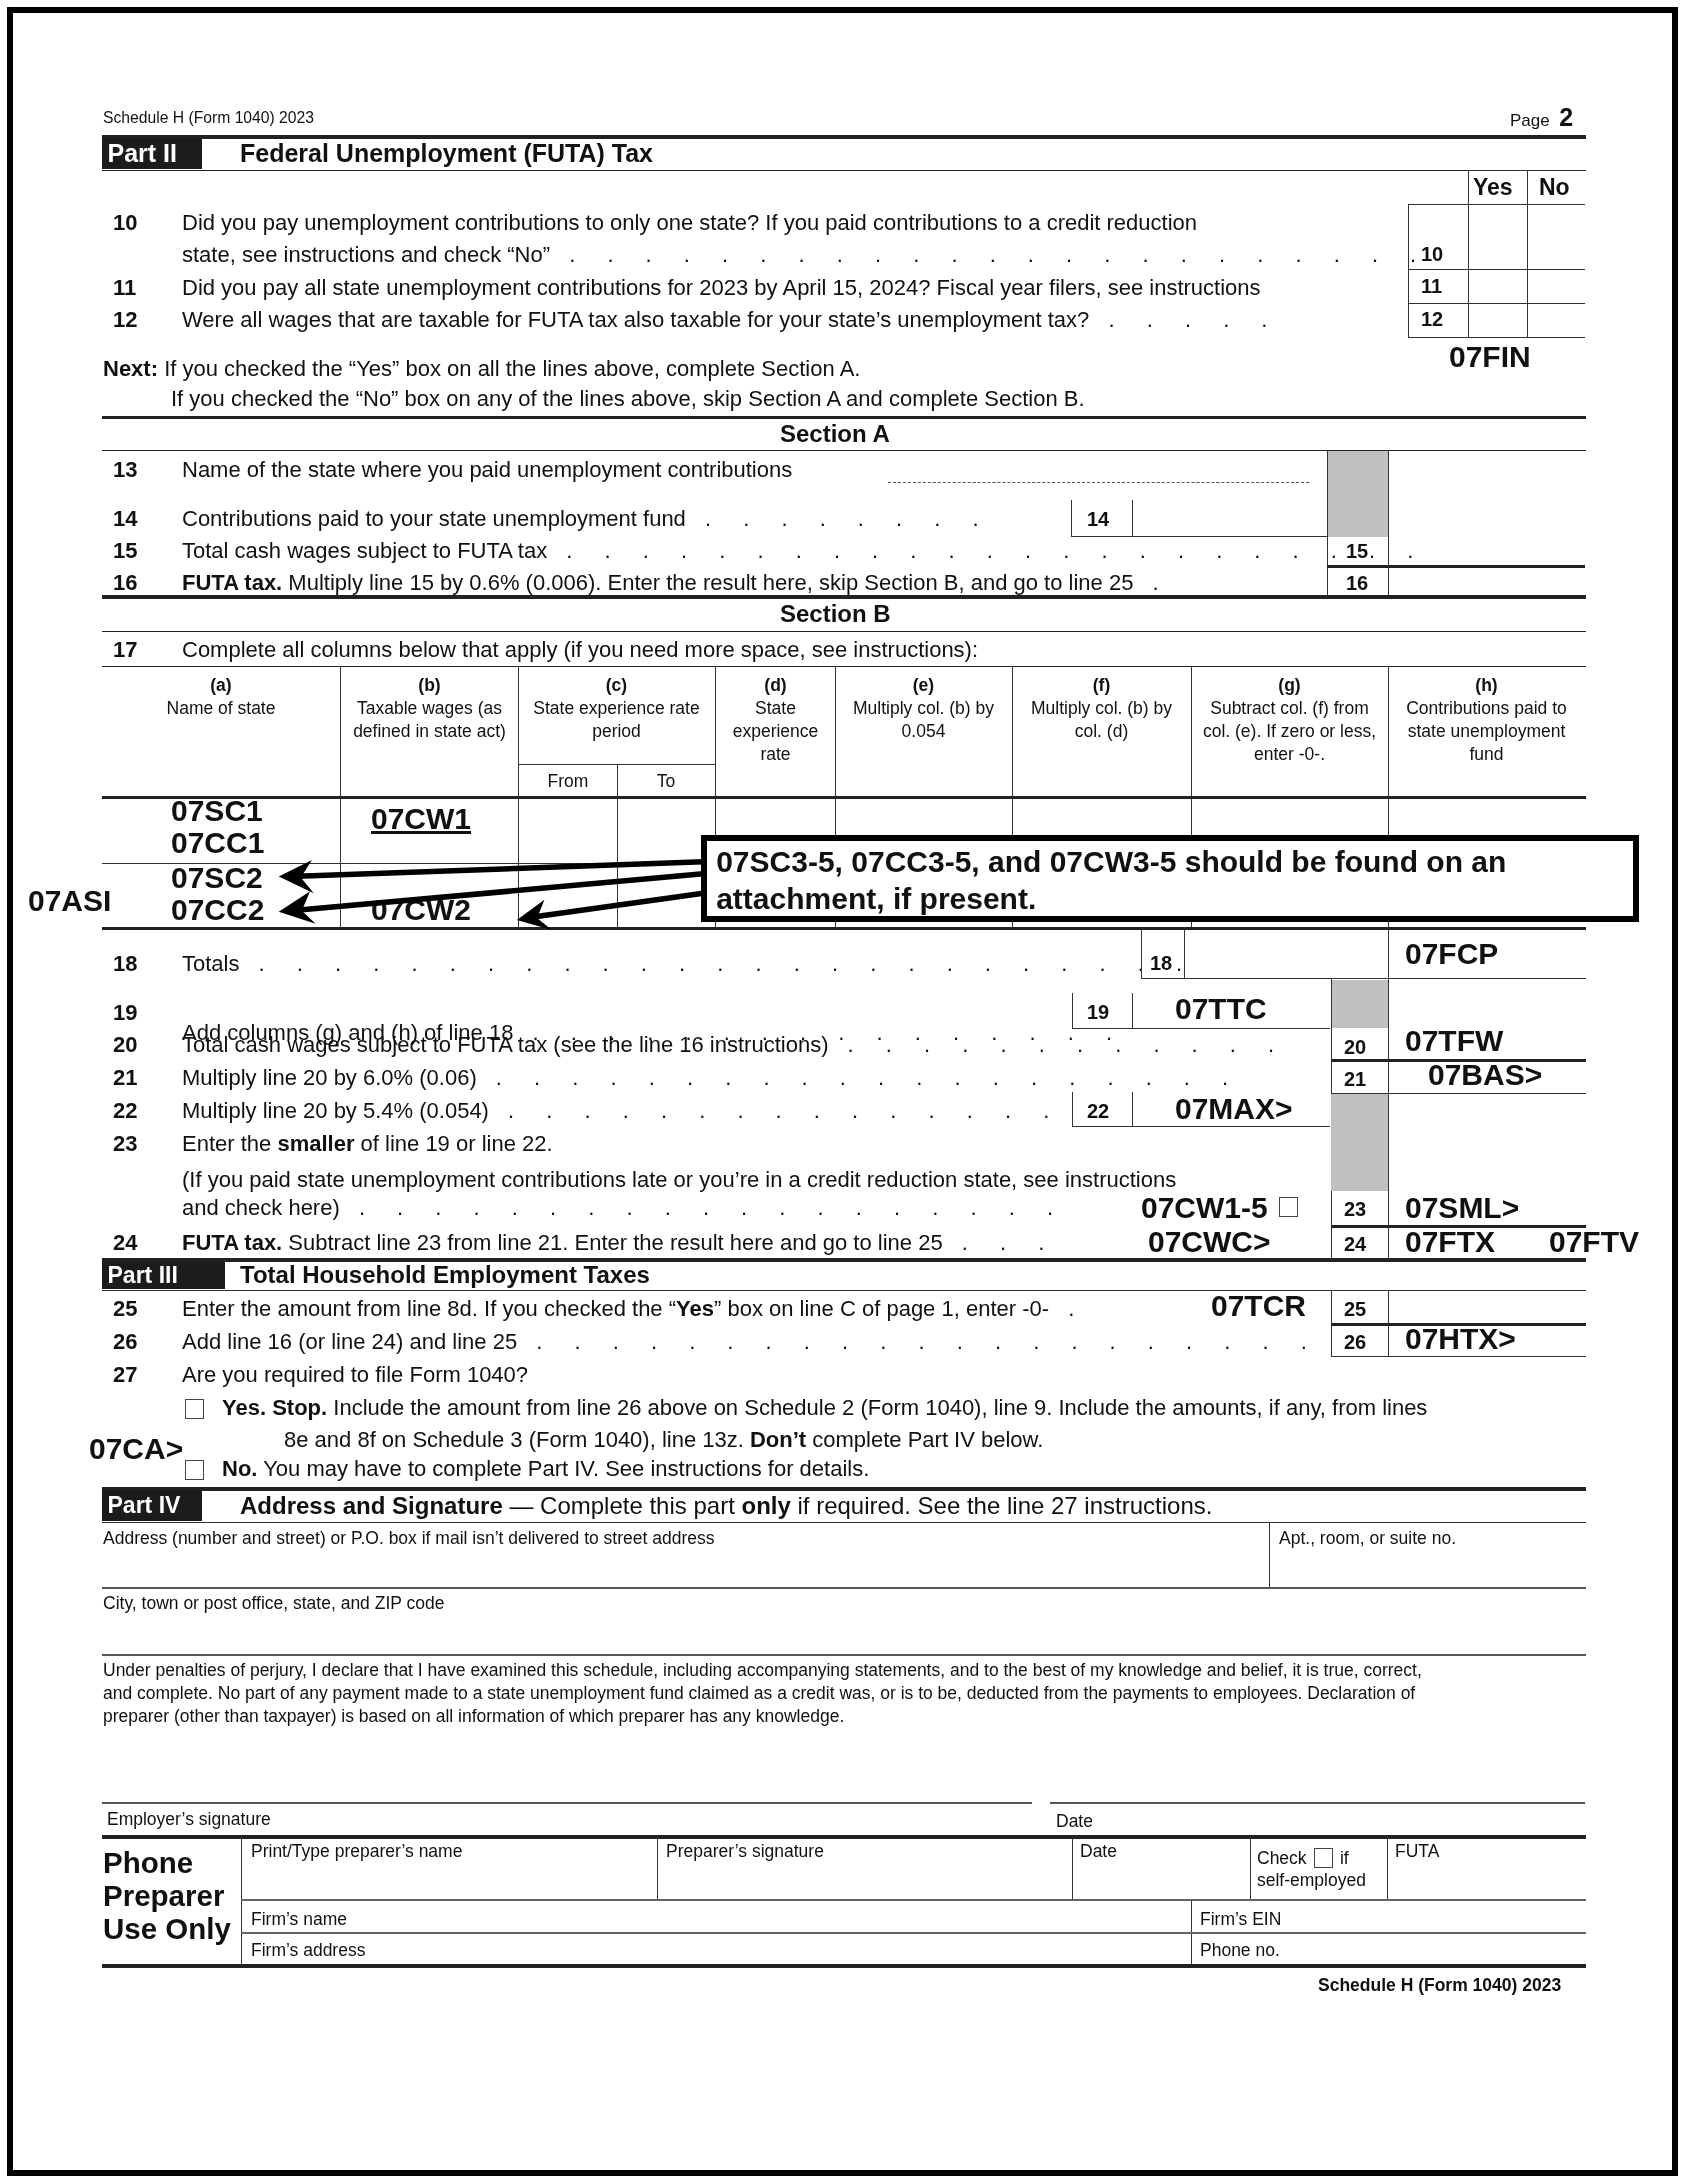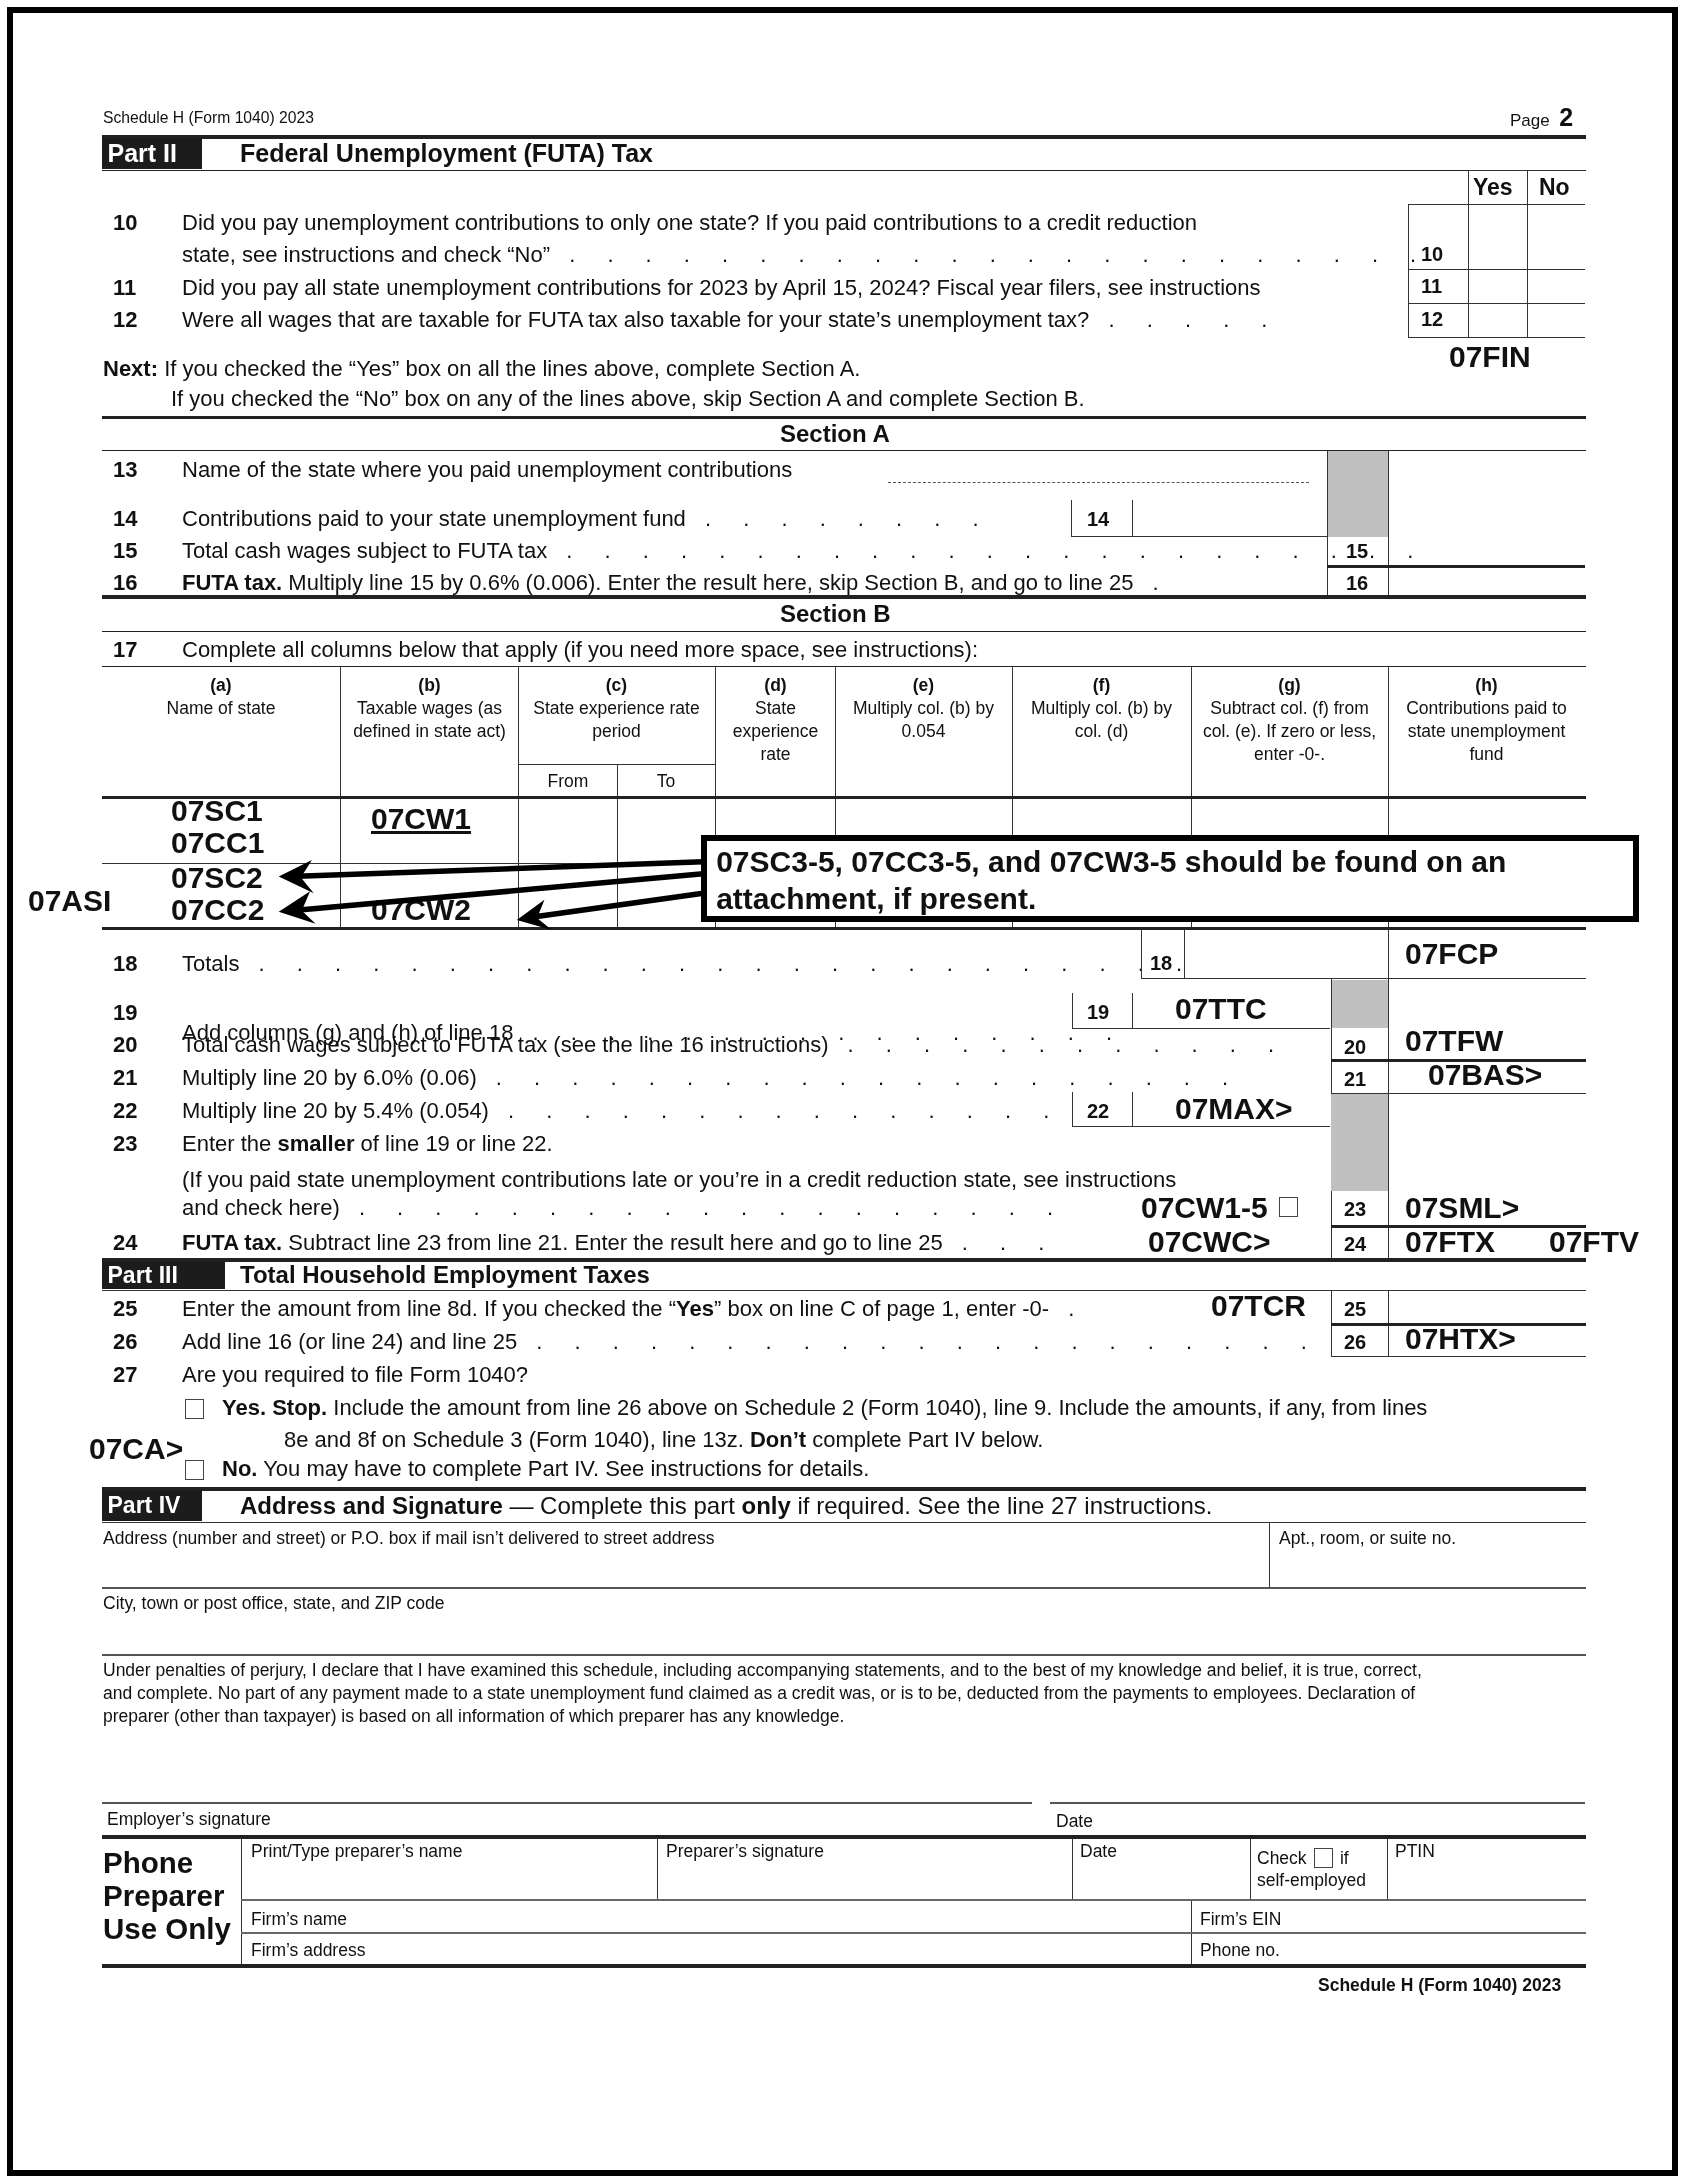--- a/index.html
+++ b/index.html
@@ -288,21 +288,21 @@
 <div class="rule" style="left:102px;top:1964px;width:1484px;height:3.7px;"></div>
 
 <div class="small" style="left:251px;top:1841px;">Print/Type preparer’s name</div>
 <div class="abs" style="left:242px;top:1864px;width:414px;height:34px;"></div>
 <div class="small" style="left:666px;top:1841px;">Preparer’s signature</div>
 <div class="abs" style="left:658px;top:1864px;width:413px;height:34px;"></div>
 <div class="small" style="left:1080px;top:1841px;">Date</div>
 <div class="abs" style="left:1072px;top:1864px;width:176px;height:34px;"></div>
 <div class="small" style="left:1257px;top:1848px;"><span>Check</span><span style="display:inline-block;width:18.5px;height:20px;border:1.4px solid #444;margin:0 7.4px;vertical-align:-3.7px;"></span><span>if</span></div>
 <div class="small" style="left:1257px;top:1870px;">self-employed</div>
-<div class="small" style="left:1395px;top:1841px;">PTIN</div>
+<div class="small" style="left:1395px;top:1841px;">FUTA</div>
 <div class="abs" style="left:1388px;top:1864px;width:198px;height:34px;"></div>
 
 <div class="small" style="left:251px;top:1909px;">Firm’s name</div>
 <div class="abs" style="left:369px;top:1902px;width:820px;height:29px;"></div>
 <div class="small" style="left:1200px;top:1909px;">Firm’s EIN</div>
 <div class="abs" style="left:1292px;top:1902px;width:293px;height:29px;"></div>
 <div class="small" style="left:251px;top:1940px;">Firm’s address</div>
 <div class="abs" style="left:388px;top:1934px;width:801px;height:29px;"></div>
 <div class="small" style="left:1200px;top:1940px;">Phone no.</div>
 <div class="abs" style="left:1292px;top:1934px;width:293px;height:29px;"></div>

